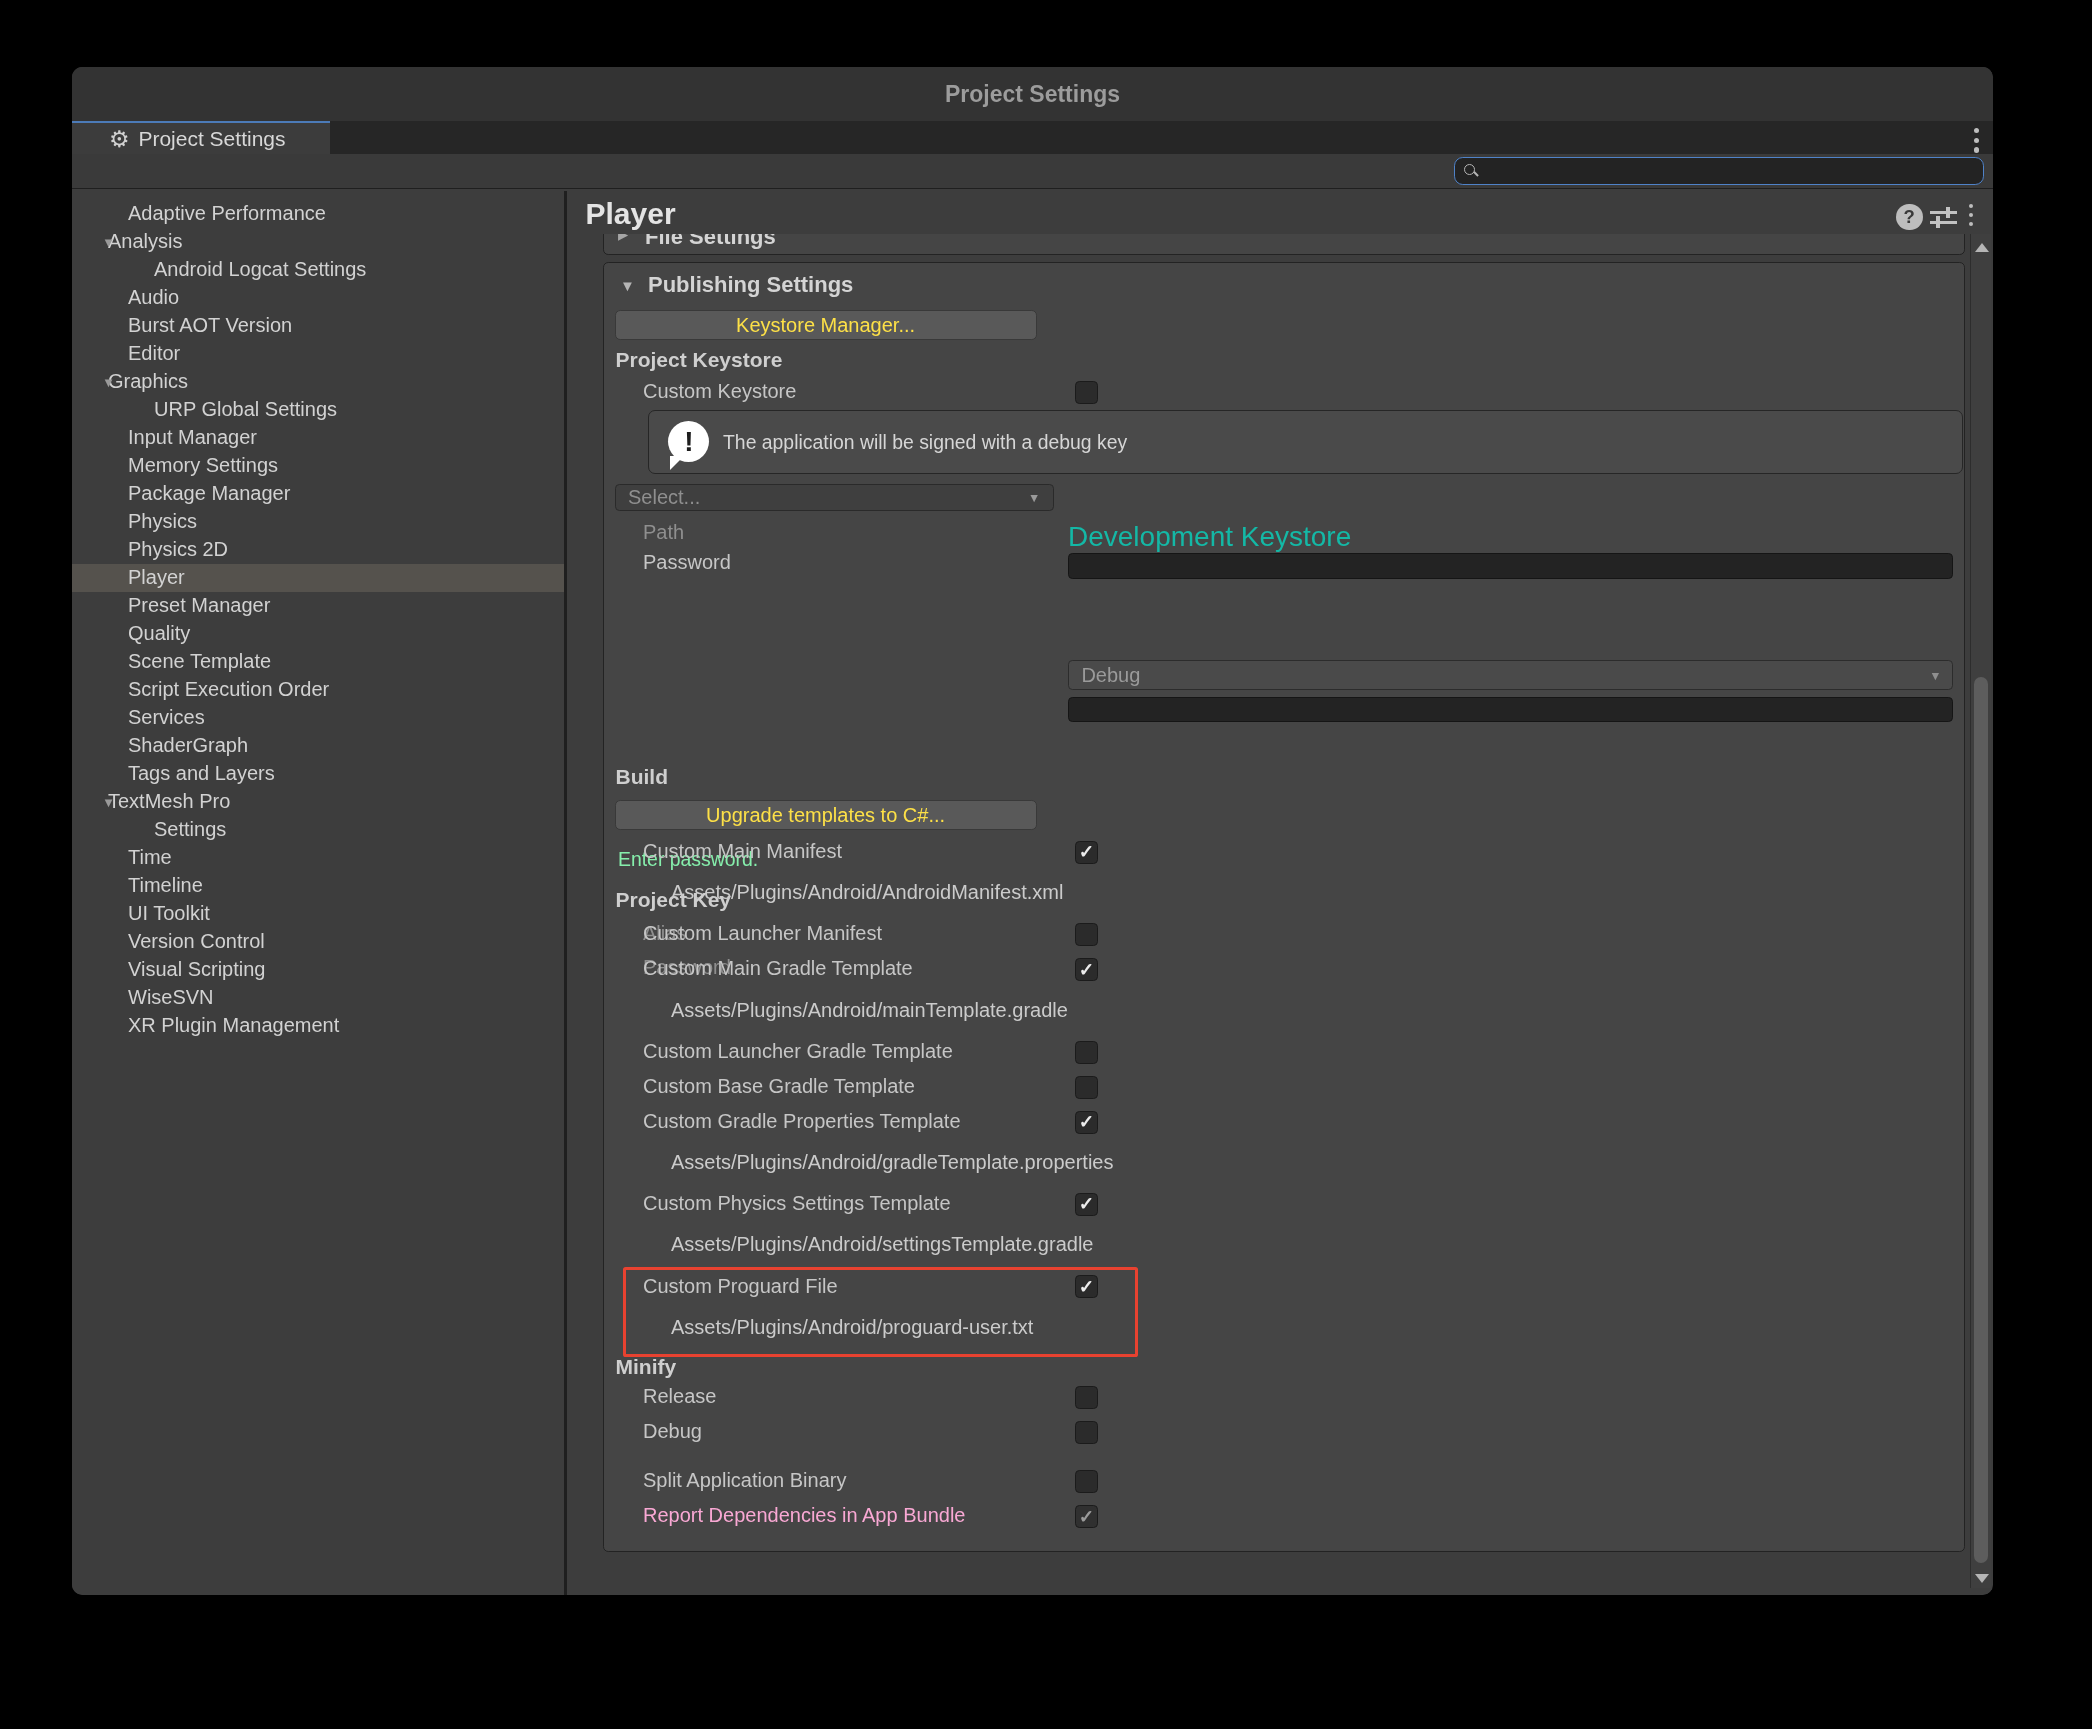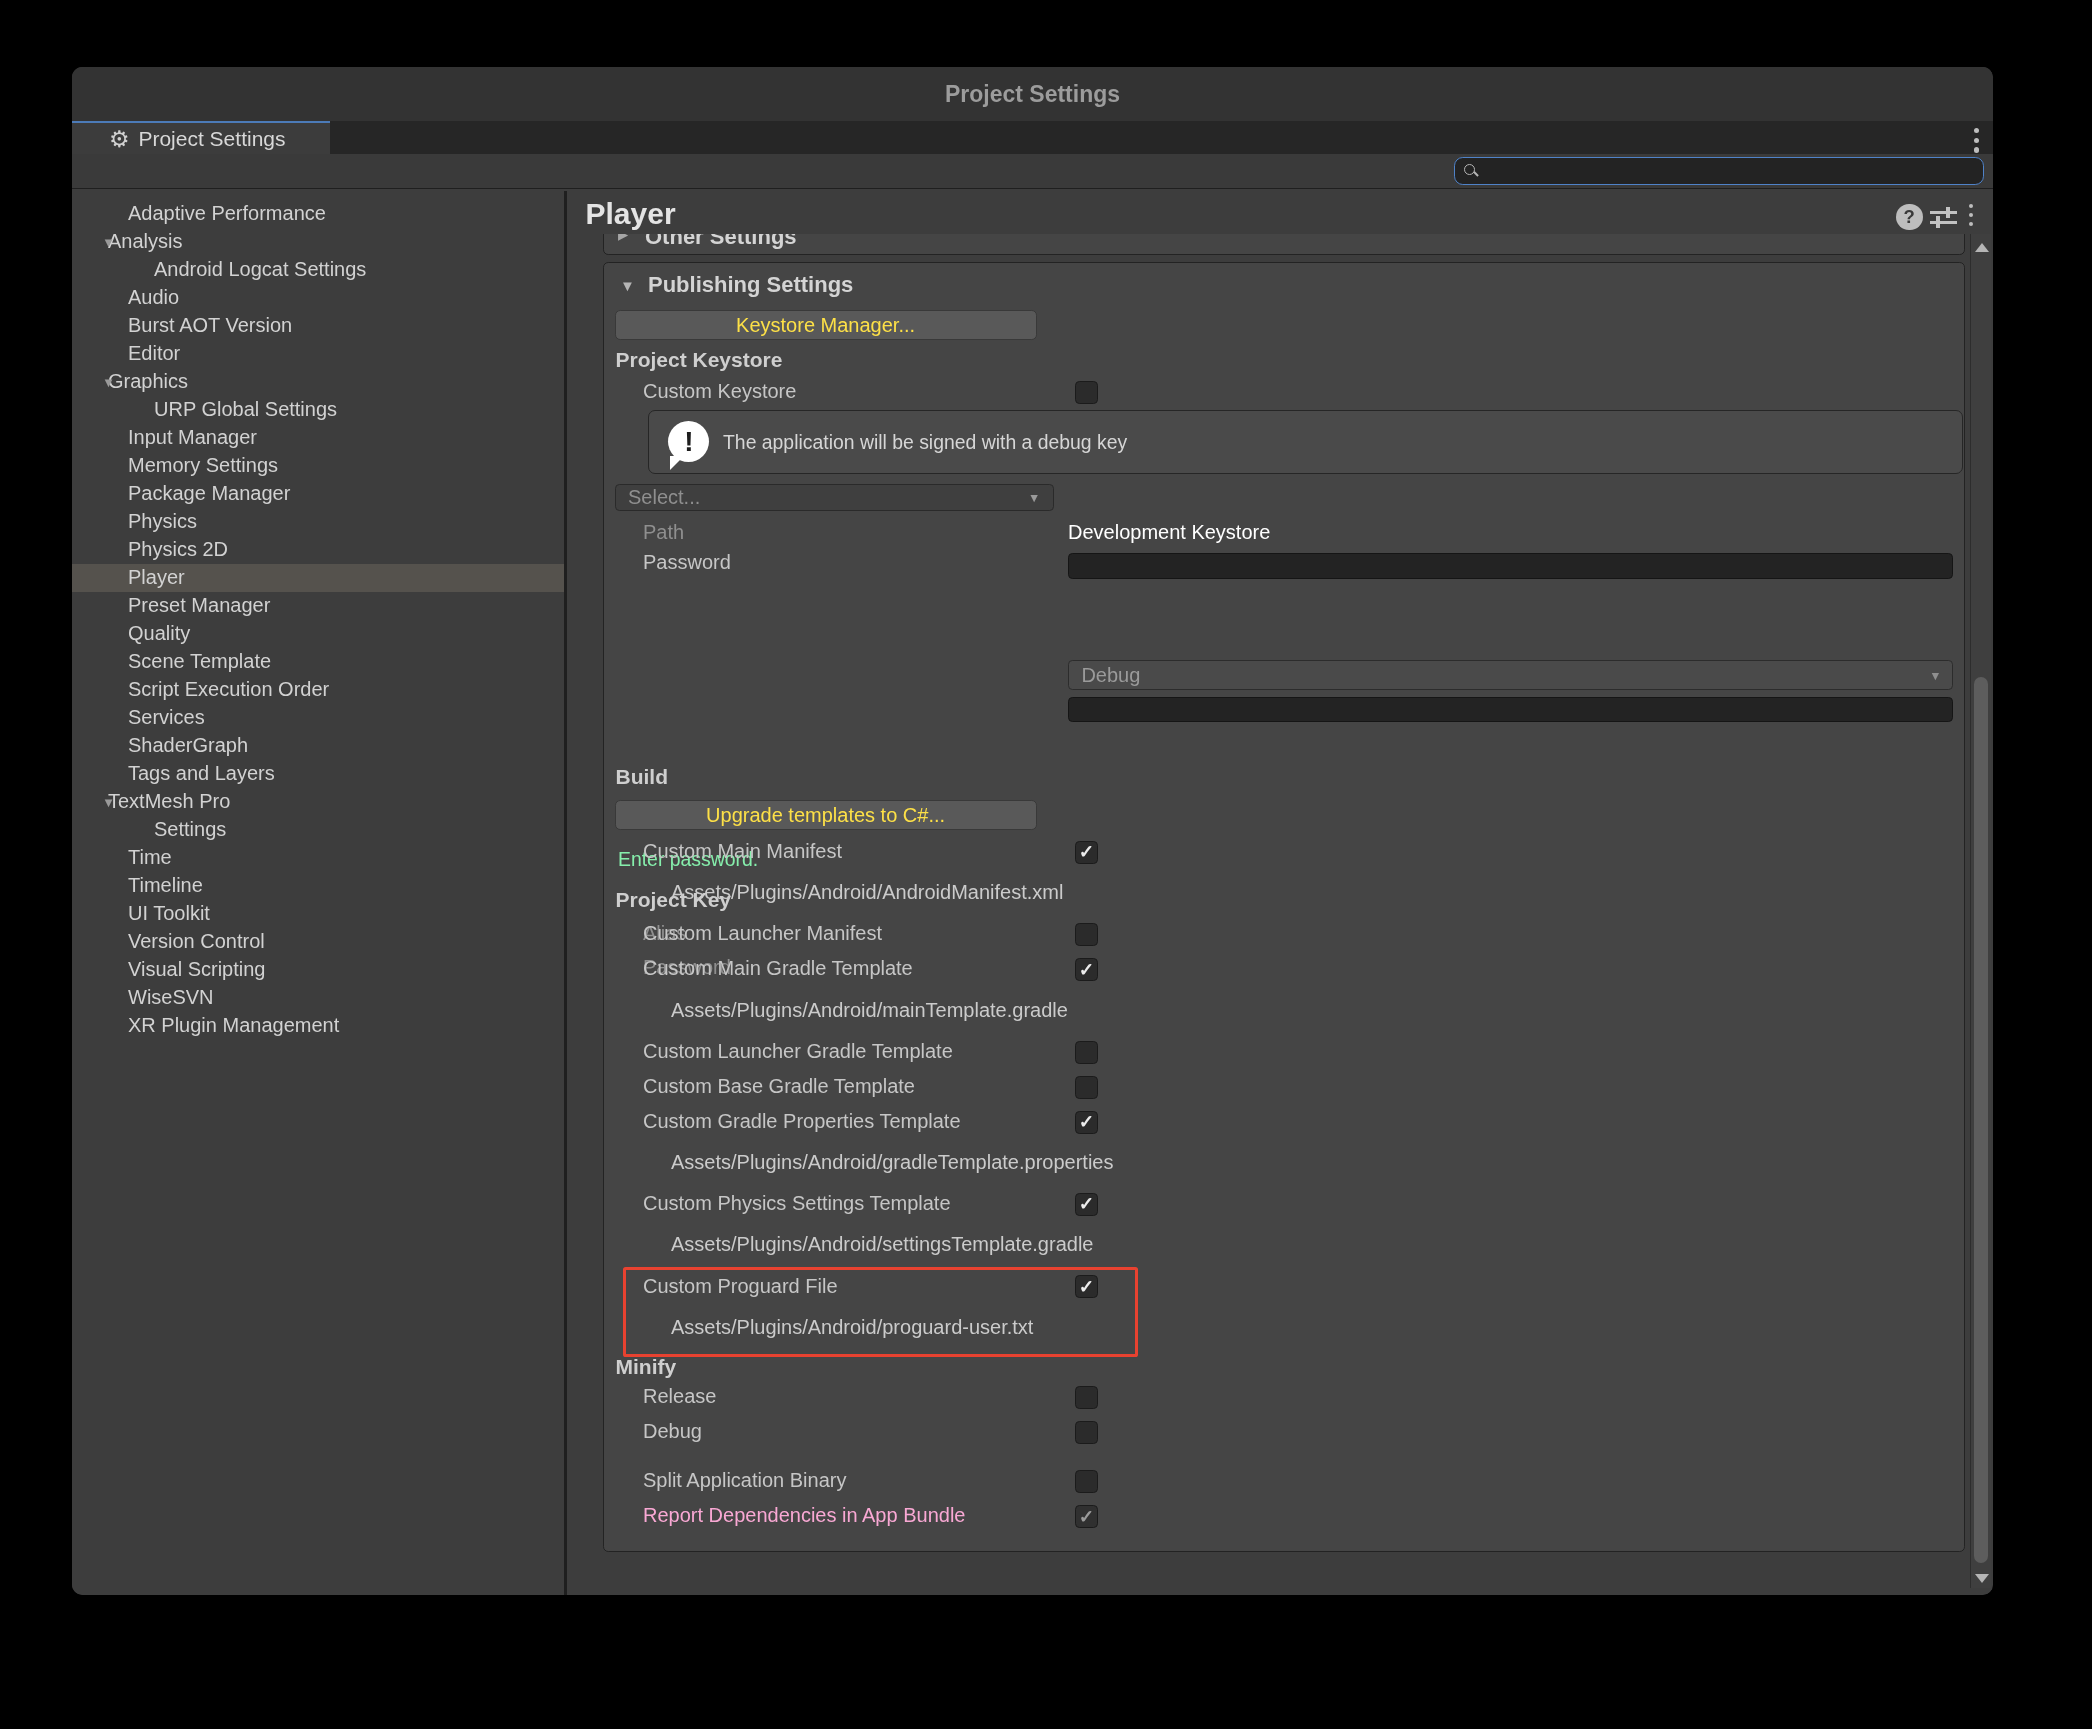--- a/index.html
+++ b/index.html
@@ -78,21 +78,21 @@
   .pub-header{position:absolute;left:44px;top:8.8px;font-size:22px;font-weight:bold;color:#d4d4d4;}
 
   .ubtn{position:absolute;left:10.6px;width:422px;height:30px;background:#595959;border:0.9px solid #393939;
     border-radius:5.3px;color:#fde047;font-size:20px;text-align:center;line-height:28px;cursor:default;}
   .btn-keystore{top:47px;}
   .btn-upgrade{top:537px;}
 
   .sect-h{position:absolute;left:11.5px;font-size:21px;font-weight:bold;color:#cfcfcf;}
   .lab{position:absolute;left:39px;font-size:20px;color:#c6c6c6;}
   .lab.dim{color:#8f8f8f;}
-  .val-dim{position:absolute;left:464px;font-size:20px;color:#ffffff;}
+  .val-dim{position:absolute;left:464px;font-size:28px;color:#14b8a6;}
 
   .cb{width:23px;height:23px;background:#2b2b2b;border:0.9px solid #1b1b1b;border-radius:4.4px;
     display:flex;align-items:center;justify-content:center;}
   .cb.on::after{content:'\2713';color:#ececec;font-size:18.5px;font-weight:bold;line-height:1;}
   .cb-abs{position:absolute;left:471px;}
 
   .infobox{position:absolute;left:44px;top:147px;width:1315px;height:64px;background:#4a4a4a;
     border:1.8px solid #262626;border-radius:7px;}
   .infoicon{position:absolute;left:19.4px;top:10.6px;width:41px;height:41px;background:#ffffff;border-radius:50%;
     color:#1d1d1d;font-weight:bold;font-size:28px;text-align:center;line-height:41px;}
@@ -288,21 +288,21 @@
             <i></i>
             <i></i>
             <i></i>
           </div>
       </div>
 
       <div class="content-clip">
 
         <div class="gbox box-other">
           <span class="oth-tri">▶</span>
-          <span class="oth-label">Other Settings</span>
+          <span class="oth-label">File Settings</span>
         </div>
 
         <div class="gbox box-pub">
           <span class="pub-tri">▼</span>
           <span class="pub-header">Publishing Settings</span>
 
           <div class="ubtn btn-keystore">Keystore Manager...</div>
 
           <div class="sect-h" style="top:85px">Project Keystore</div>
 

